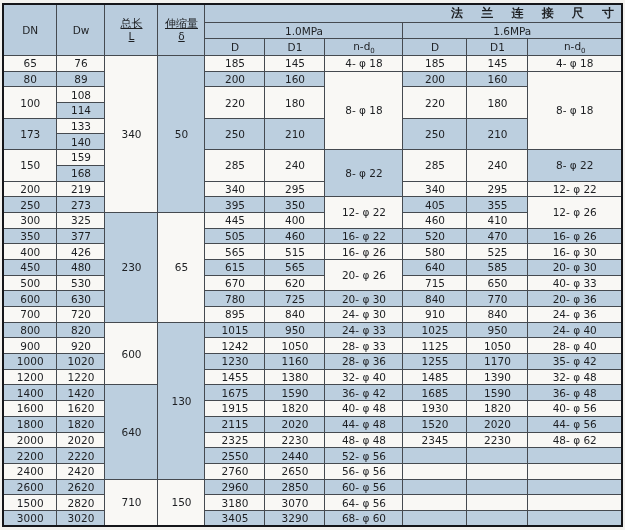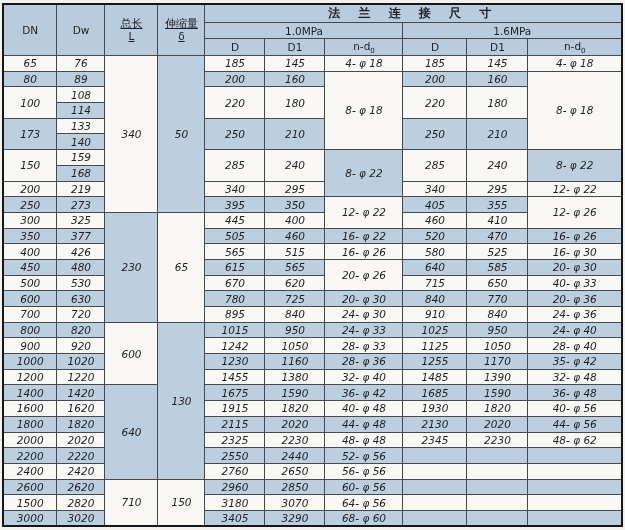--- a/index.html
+++ b/index.html
@@ -24,22 +24,22 @@
     vertical-align:middle;
     white-space:nowrap;
     overflow:hidden;
     font-size:10.5px;
     font-weight:normal;
   }
   thead th{background:#b9ccdd;}
   tr.h1{height:16px;}
   tr.h2{height:16px;}
   tr.h3{height:17px;}
-  tbody tr{height:15.7px;font-style:italic;}
-  .title-cell{font-size:12px;letter-spacing:7px;font-weight:bold;}
+  tbody tr{height:15.7px;}
+  .title-cell{font-size:12px;letter-spacing:7px;font-weight:bold;text-align:right;}
   .press-cell{font-size:10.5px;}
   .two-line{line-height:1.25;font-size:11px;text-decoration:underline;}
   .two-line .l2{font-size:10.5px;}
   .subzero{font-size:7px;vertical-align:-3px;}
   .bg-w{background:#f9f8f5;}
   .bg-b{background:#bccfdf;}
 </style>
 </head>
 <body>
 
@@ -295,21 +295,21 @@
         <td class="bg-w">1930</td>
         <td class="bg-w">1820</td>
         <td class="bg-w">40- φ 56</td>
       </tr>
       <tr>
         <td class="bg-b">1800</td>
         <td class="bg-b">1820</td>
         <td class="bg-b">2115</td>
         <td class="bg-b">2020</td>
         <td class="bg-b">44- φ 48</td>
-        <td class="bg-b">2130</td>
+        <td class="bg-b">1520</td>
         <td class="bg-b">2020</td>
         <td class="bg-b">44- φ 56</td>
       </tr>
       <tr>
         <td class="bg-w">2000</td>
         <td class="bg-w">2020</td>
         <td class="bg-w">2325</td>
         <td class="bg-w">2230</td>
         <td class="bg-w">48- φ 48</td>
         <td class="bg-w">2345</td>

